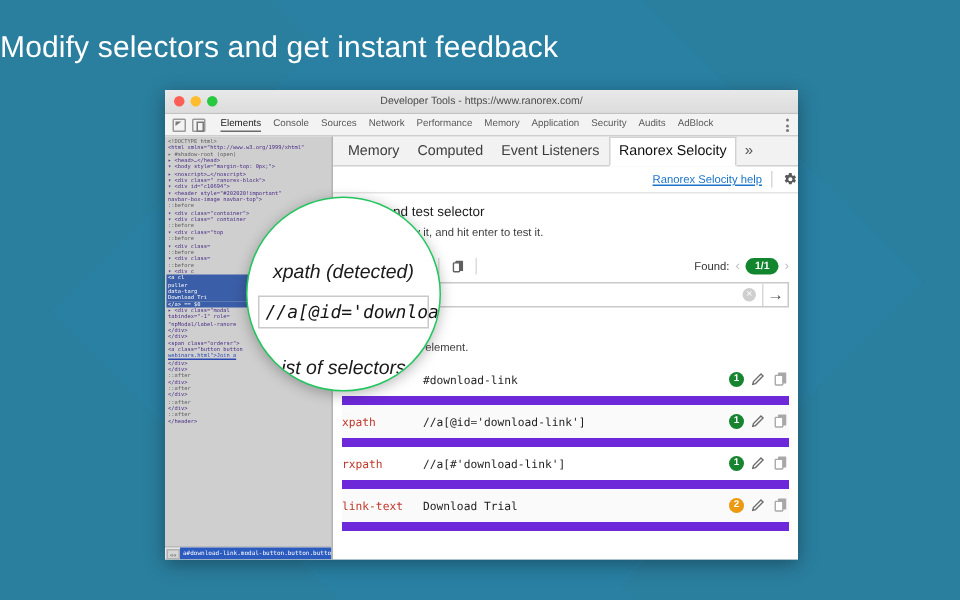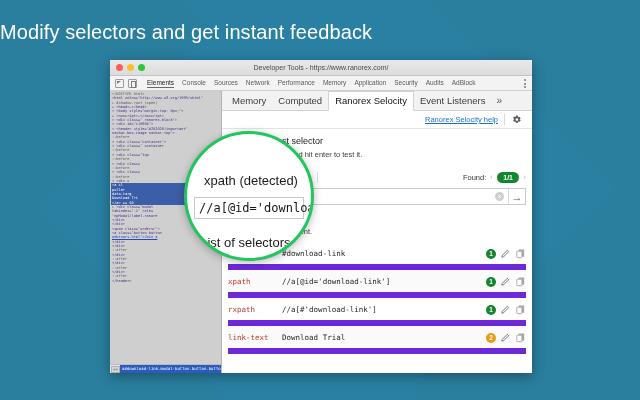--- a/index.html
+++ b/index.html
@@ -177,21 +177,21 @@
   .ptab.active {
     background: #ffffff;
     border: 1px solid #d2d2d2; border-bottom: 1px solid #ffffff;
     margin-bottom: -1px; color: #111;
   }
   .ptab.more { color: #555; padding: 3px 5px 4px 5px; font-size: 10px; }
 
   .help-row {
     height: 18px; flex: 0 0 18px;
     display: flex; align-items: center; justify-content: flex-end;
-    padding-right: 10px; gap: 6px;
+    padding-right: 0; gap: 6px;
     border-bottom: 1px solid #e4e4e4;
   }
   .help-link {
     font-size: 7.5px; color: #1a73c8; text-decoration: underline;
     white-space: nowrap;
   }
   .divider-v { width: 1px; height: 11px; background: #d8d8d8; }
   .gear {
     width: 11px; height: 11px; color: #5a5a5a;
     display: flex; align-items: center; justify-content: center;
@@ -293,30 +293,31 @@
   .act-ico {
     display: inline-block; width: 11px; height: 11px;
     vertical-align: middle; margin-left: 4px; color: #6c6c6c;
   }
   .act-ico svg { width: 11px; height: 11px; display: block; }
   .act-ico.light { color: #a8a8a8; }
 
   
   .lens {
     position: absolute;
-    left: 184px; top: 131px;
+    left: 164px; top: 131px;
     width: 130px; height: 130px;
     border-radius: 50%;
     background: #ffffff;
-    border: 3px solid #22c55e;
+    border: 1px solid #22c55e;
     box-shadow: 0 2px 9px rgba(0,0,0,0.28);
     overflow: hidden;
     display: flex; flex-direction: column;
     justify-content: center;
     padding: 0 9px;
+    font-style: italic;
   }
   .lens-label {
     font-size: 13px; color: #1a1a1a;
     white-space: nowrap;
     margin-left: 8px;
     margin-bottom: 9px;
   }
   .lens-input {
     border: 1px solid #c9c9c9;
     background: #fff;
@@ -433,22 +434,22 @@
         <span class="crumb-dots">««</span>
         <span class="crumb-sel">a#download-link.modal-button.button.button-accent.download-puller</span>
       </div>
     </div>
 
     <div class="panel">
 
       <div class="panel-tabs">
         <span class="ptab">Memory</span>
         <span class="ptab">Computed</span>
+        <span class="ptab">Event Listeners</span>
         <span class="ptab active">Ranorex Selocity</span>
-        <span class="ptab">Event Listeners</span>
         <span class="ptab more">»</span>
       </div>
 
       <div class="help-row">
         <span class="help-link">Ranorex Selocity help</span>
         <span class="divider-v"></span>
         <span class="gear">
           <svg viewBox="0 0 24 24" fill="currentColor">
               <path d="M19.1 12.9a7.6 7.6 0 000-1.8l2-1.5-2-3.4-2.3.9a7.3 7.3 0 00-1.6-.9L14.8 3h-3.9l-.4 2.4c-.6.2-1.1.5-1.6.9L6.6 5.4l-2 3.4 2 1.5a7.6 7.6 0 000 1.8l-2 1.5 2 3.4 2.3-.9c.5.4 1 .7 1.6.9l.4 2.4h3.9l.4-2.4c.6-.2 1.1-.5 1.6-.9l2.3.9 2-3.4-2-1.5zM12.9 15a3 3 0 110-6 3 3 0 010 6z"></path>
             </svg>

